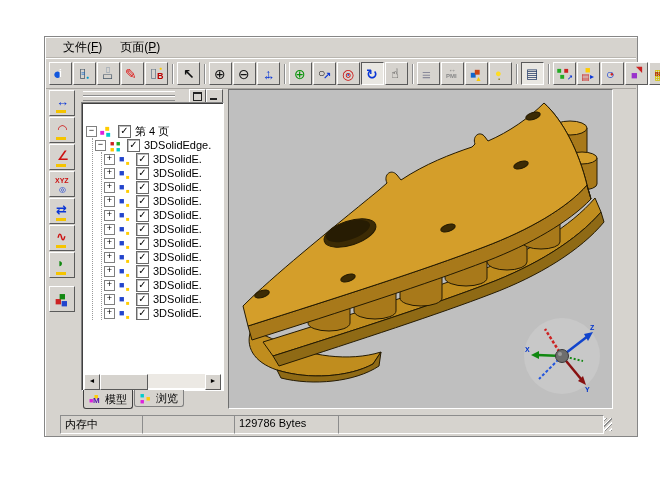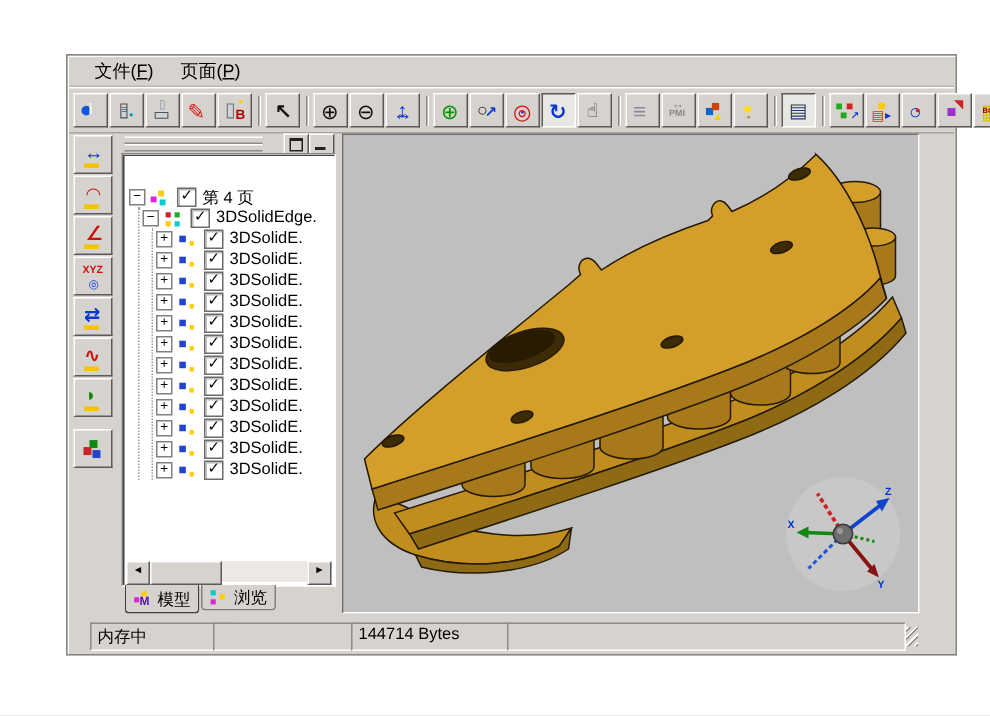--- a/index.html
+++ b/index.html
@@ -535,18 +535,18 @@
         <text x="-37" y="-4" font-size="7" font-weight="bold" style="fill:var(--triad-label,#0033cc)">X</text>
         <text x="23" y="36" font-size="7" font-weight="bold" style="fill:var(--triad-label,#0033cc)">Y</text>
       </g>
     </svg>
   </div>
 
   <div class="statusbar" id="statusbar">
     <div class="grip"></div>
   <div class="scell" style="left: 4px; width: 88px; margin-left: 10px;">内存中</div>
         <div class="scell" style="left: 96px; width: 88px;"></div>
-        <div class="scell" style="left: 188px; width: 100px;">144714 Bytes</div>
+        <div class="scell" style="left: 188px; width: 100px;">129786 Bytes</div>
         <div class="scell" style="left: 292px; width: 256px;"></div>
       </div>
 
  </div>
 </div>
 
 </body></html>

